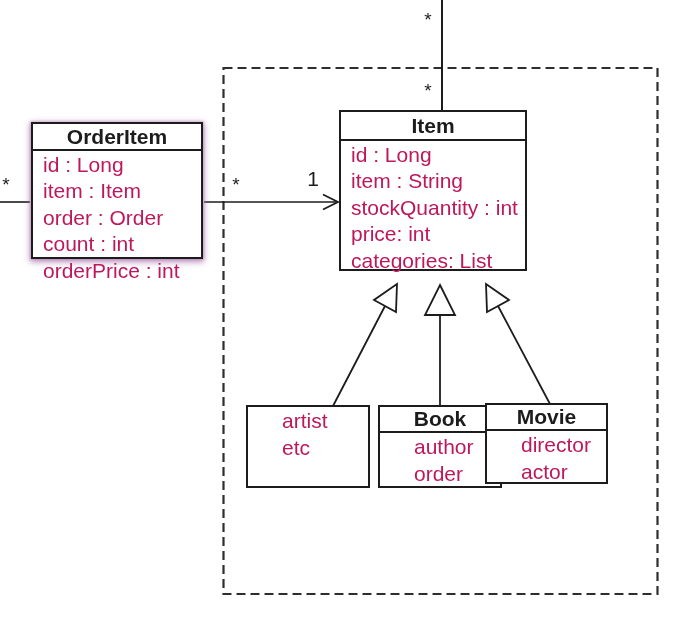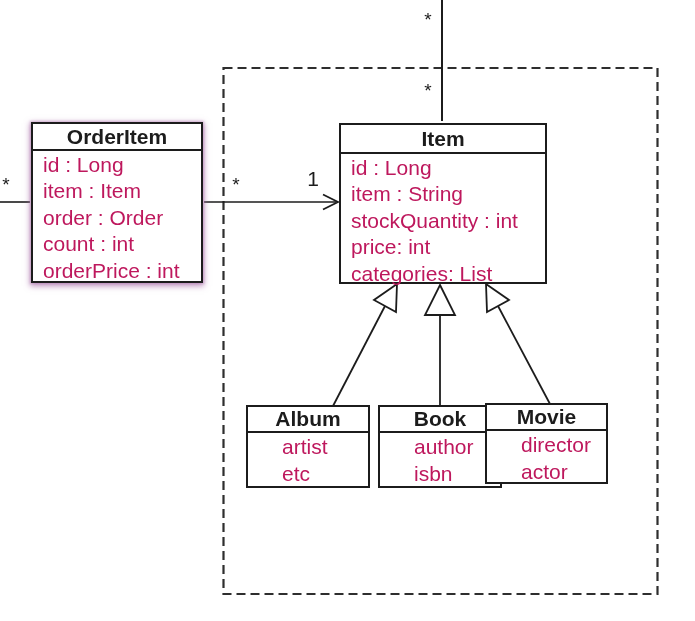--- a/index.html
+++ b/index.html
@@ -45,22 +45,22 @@
   .class-attrs {
     padding: 1px 4px 0 10px;
     font-size: 21px;
     color: #be185d;
   }
   .attr {
     line-height: 26.4px;
     white-space: nowrap;
   }
   
-  .pos-orderitem { left: 31px;  top: 122px; width: 172px; height: 161px; }
-  .pos-item      { left: 339px; top: 123px; width: 208px; height: 161px; }
+  .pos-orderitem { left: 31px;  top: 122px; width: 172px; height: 137px; }
+  .pos-item      { left: 339px; top: 110px; width: 188px; height: 161px; }
   .pos-album     { left: 246px; top: 405px; width: 124px; height: 83px; }
   .pos-book      { left: 378px; top: 405px; width: 124px; height: 83px; }
   .pos-movie     { left: 485px; top: 403px; width: 123px; height: 81px; }
   .pos-item .class-title { line-height: 27px; }
   .sub .class-title { line-height: 24px; }
   .sub .attr { line-height: 26.5px; margin-left: 24px; }
   
   .mult {
     position: absolute;
     font-size: 19px;
@@ -117,32 +117,31 @@
     <div class="class-attrs">
       <div class="attr">id : Long</div>
       <div class="attr">item : String</div>
       <div class="attr">stockQuantity : int</div>
       <div class="attr">price: int</div>
       <div class="attr">categories: List</div>
     </div>
   </div>
 
   <div class="class-box sub pos-album">
-    <div class="class-title">Album</div>
     <div class="class-attrs">
       <div class="attr">artist</div>
       <div class="attr">etc</div>
     </div>
   </div>
 
   <div class="class-box sub pos-book">
     <div class="class-title">Book</div>
     <div class="class-attrs">
       <div class="attr">author</div>
-      <div class="attr">isbn</div>
+      <div class="attr">order</div>
     </div>
   </div>
 
   <div class="class-box sub pos-movie">
     <div class="class-title">Movie</div>
     <div class="class-attrs">
       <div class="attr">director</div>
       <div class="attr">actor</div>
     </div>
   </div>

